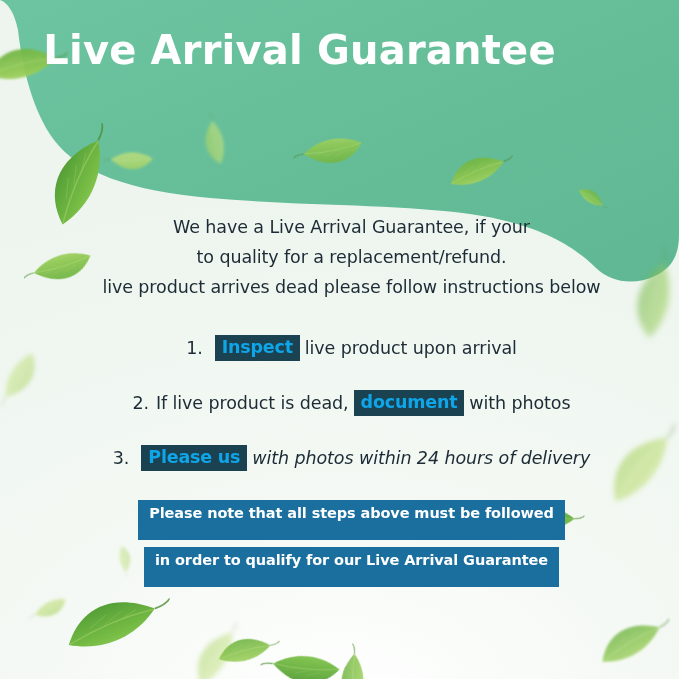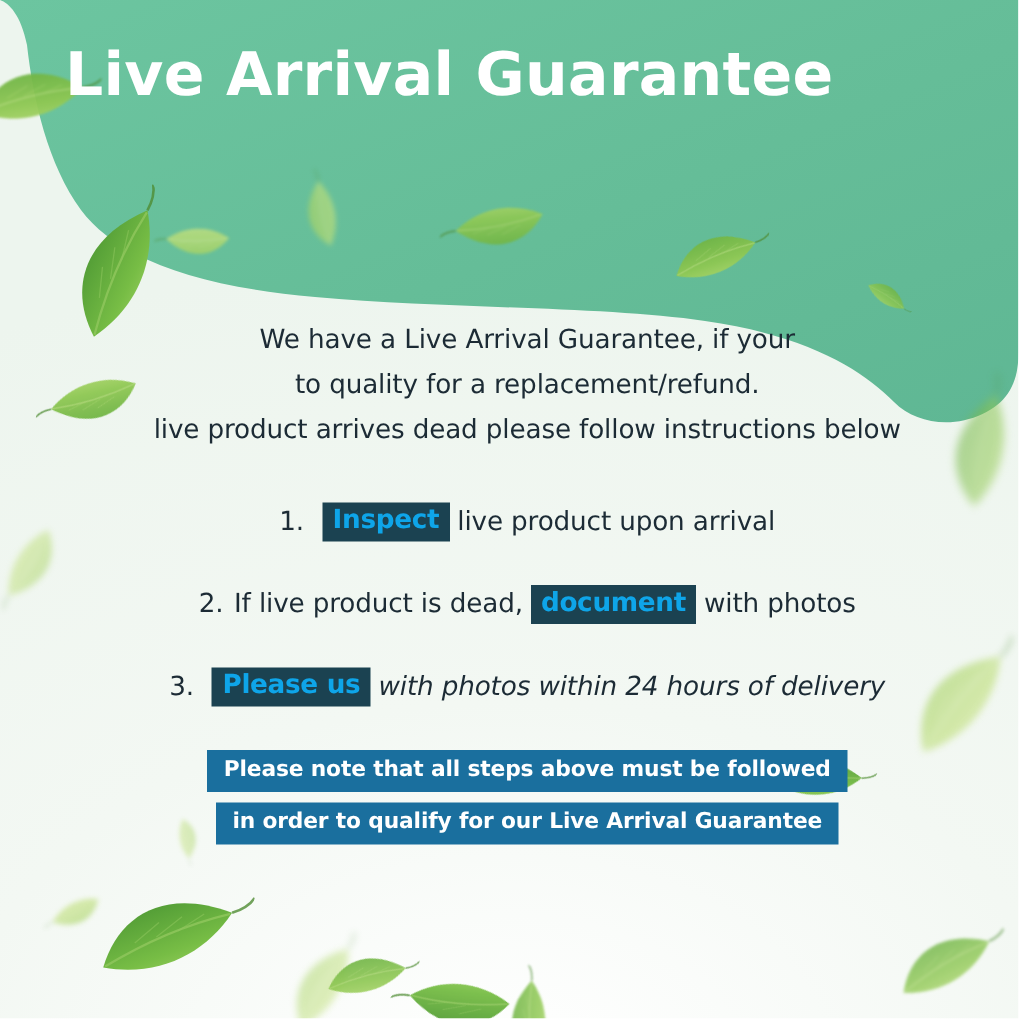--- a/index.html
+++ b/index.html
@@ -99,21 +99,21 @@
     align-items:center;
     gap:7px;
   }
   .note-bar {
     background:#1a6f9e;
     color:#ffffff;
     font-family:"DejaVu Sans", sans-serif;
     font-weight:bold;
     font-size:14.5px;
     letter-spacing:-0.1px;
-    padding:5px 11px 6px 11px;
+    padding:5px 11px 18px 11px;
     line-height:17px;
     white-space:nowrap;
   }
 </style>
 </head>
 <body>
 
 <div id="poster">
 
   <svg class="banner-svg" viewBox="0 0 679 320" preserveAspectRatio="none" aria-hidden="true">

